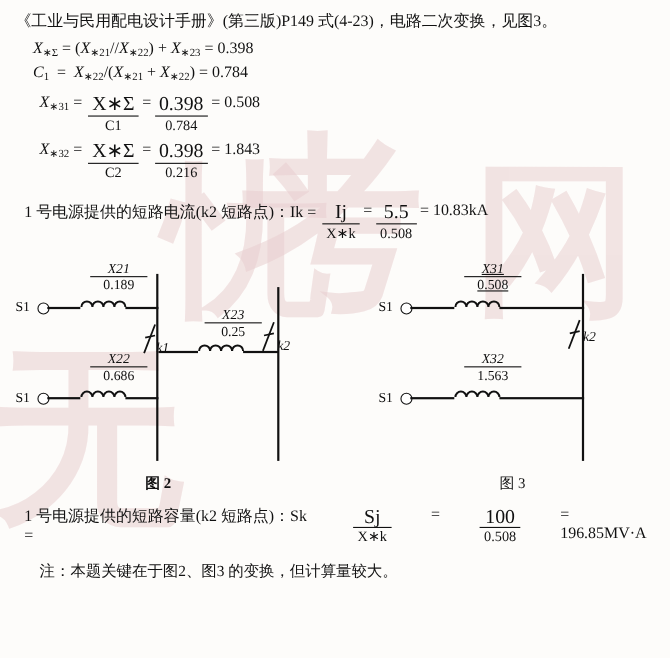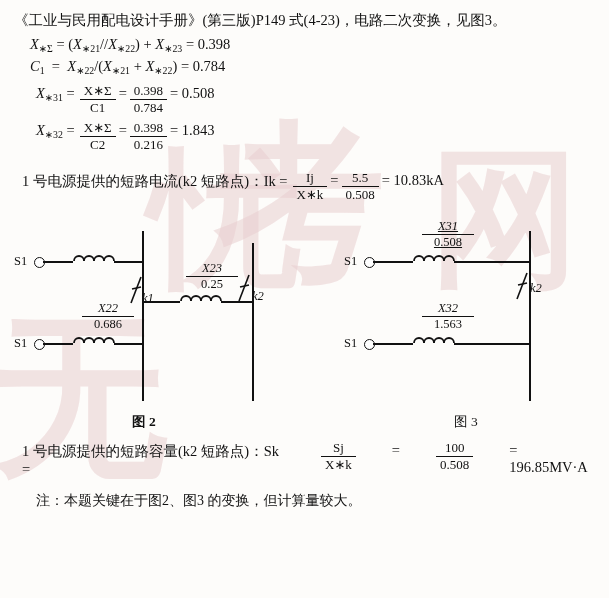--- a/index.html
+++ b/index.html
@@ -31,21 +31,21 @@
 
   .line{font-size:14.5px;line-height:1.5;white-space:nowrap;}
   .para{margin:2px 0 2px 0;}
   .indent{margin-left:16px;}
 
   sub{font-size:.68em;vertical-align:-.28em;}
   .it{font-style:italic;}
 
   
   .frac{display:inline-block;vertical-align:middle;text-align:center;margin:0 3px;position:relative;top:-1px;}
-  .frac .num{display:block;padding:0 4px;font-size:13px;line-height:1.15;}
+  .frac .num{display:block;padding:0 4px;font-size:18px;line-height:1.15;}
   .frac .den{display:block;border-top:1px solid #111;padding:0 4px;font-size:13px;line-height:1.2;}
 
   .eqrow{display:flex;align-items:flex-start;font-size:14.5px;margin:6px 0 6px 22px;}
   .eqrow .lhs{margin-right:2px;}
 
   
   .figs{position:relative;height:215px;margin-top:18px;}
   .fig{position:absolute;top:0;}
   .figL{left:10px;width:290px;height:200px;}
   .figR{left:330px;width:265px;height:200px;}
@@ -133,20 +133,24 @@
       <div class="vline" style="left:118px;top:10px;height:170px;"></div>
       <div class="vline" style="left:228px;top:22px;height:158px;"></div>
 
       <div class="term" style="left:10px;top:36px;"></div>
       <div class="termlbl" style="left:-10px;top:33px;">S1</div>
       <div class="hline" style="left:19px;top:40px;width:30px;"></div>
       <svg style="position:absolute;left:48px;top:28px;" width="44" height="14">
         <path d="M2,12 a5,5 0 0 1 10,0 M12,12 a5,5 0 0 1 10,0 M22,12 a5,5 0 0 1 10,0 M32,12 a5,5 0 0 1 10,0" fill="none" stroke="#111" stroke-width="1.8"></path>
       </svg>
       <div class="hline" style="left:90px;top:40px;width:30px;"></div>
+      <div class="lbl" style="left:58px;top:-2px;width:52px;">
+        <span class="num it"><span>X21</span></span>
+        <span class="den">0.189</span>
+      </div>
 
       <div class="term" style="left:10px;top:118px;"></div>
       <div class="termlbl" style="left:-10px;top:115px;">S1</div>
       <div class="hline" style="left:19px;top:122px;width:30px;"></div>
       <svg style="position:absolute;left:48px;top:110px;" width="44" height="14">
         <path d="M2,12 a5,5 0 0 1 10,0 M12,12 a5,5 0 0 1 10,0 M22,12 a5,5 0 0 1 10,0 M32,12 a5,5 0 0 1 10,0" fill="none" stroke="#111" stroke-width="1.8"></path>
       </svg>
       <div class="hline" style="left:90px;top:122px;width:30px;"></div>
       <div class="lbl" style="left:58px;top:80px;width:52px;">
         <span class="num it"><span>X22</span></span>

